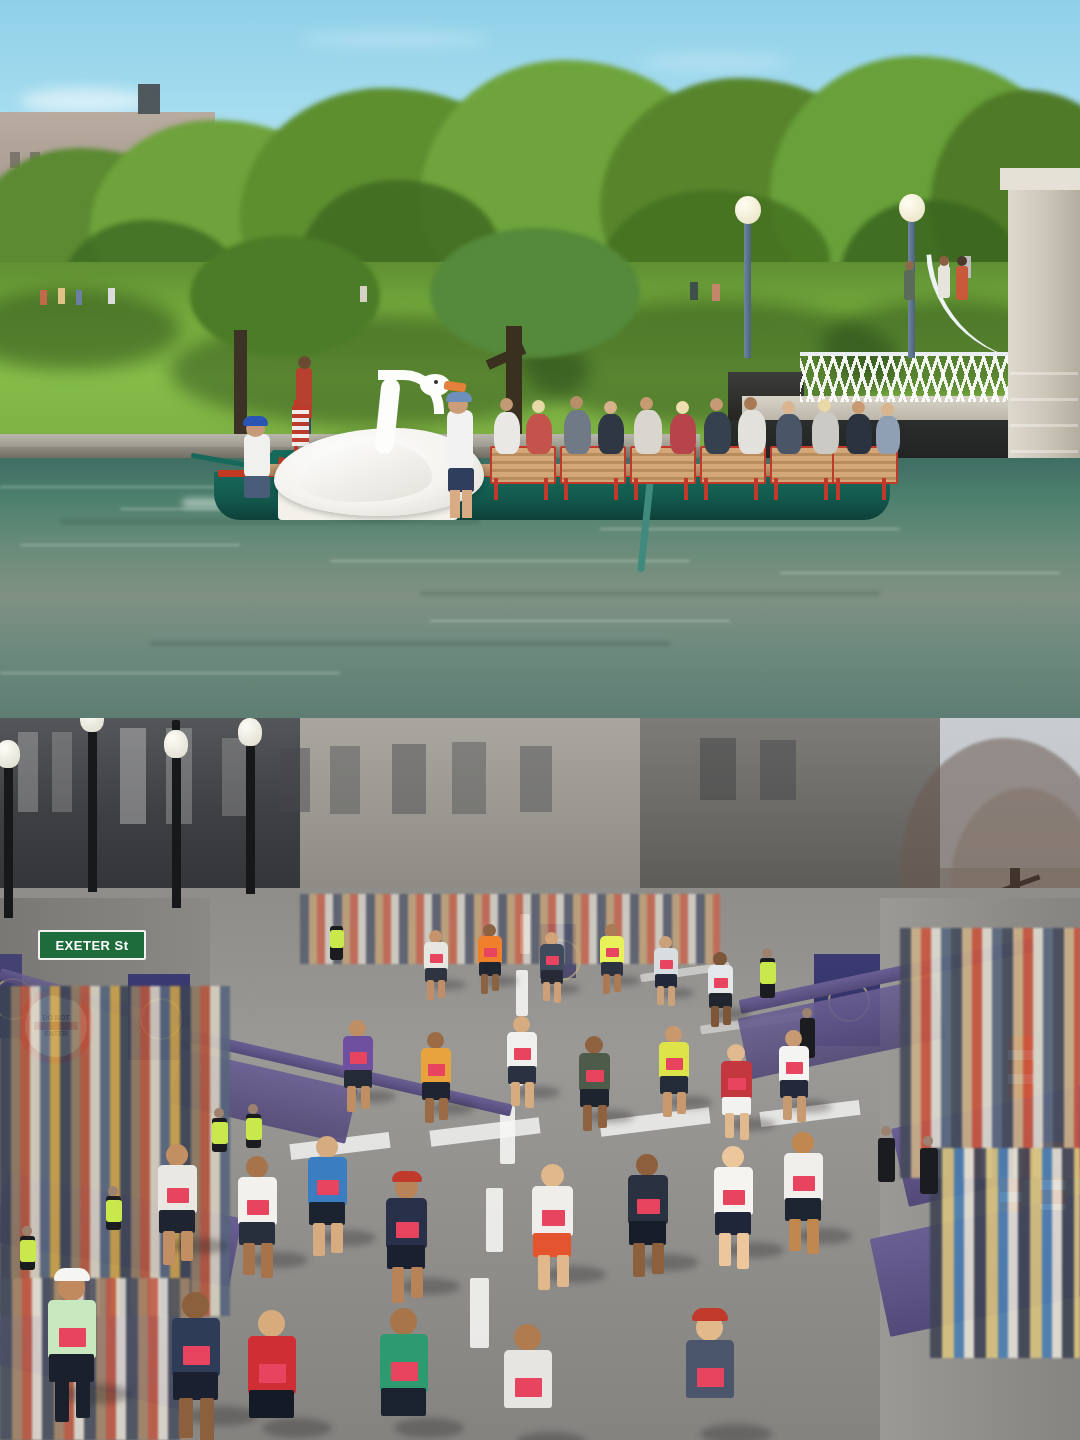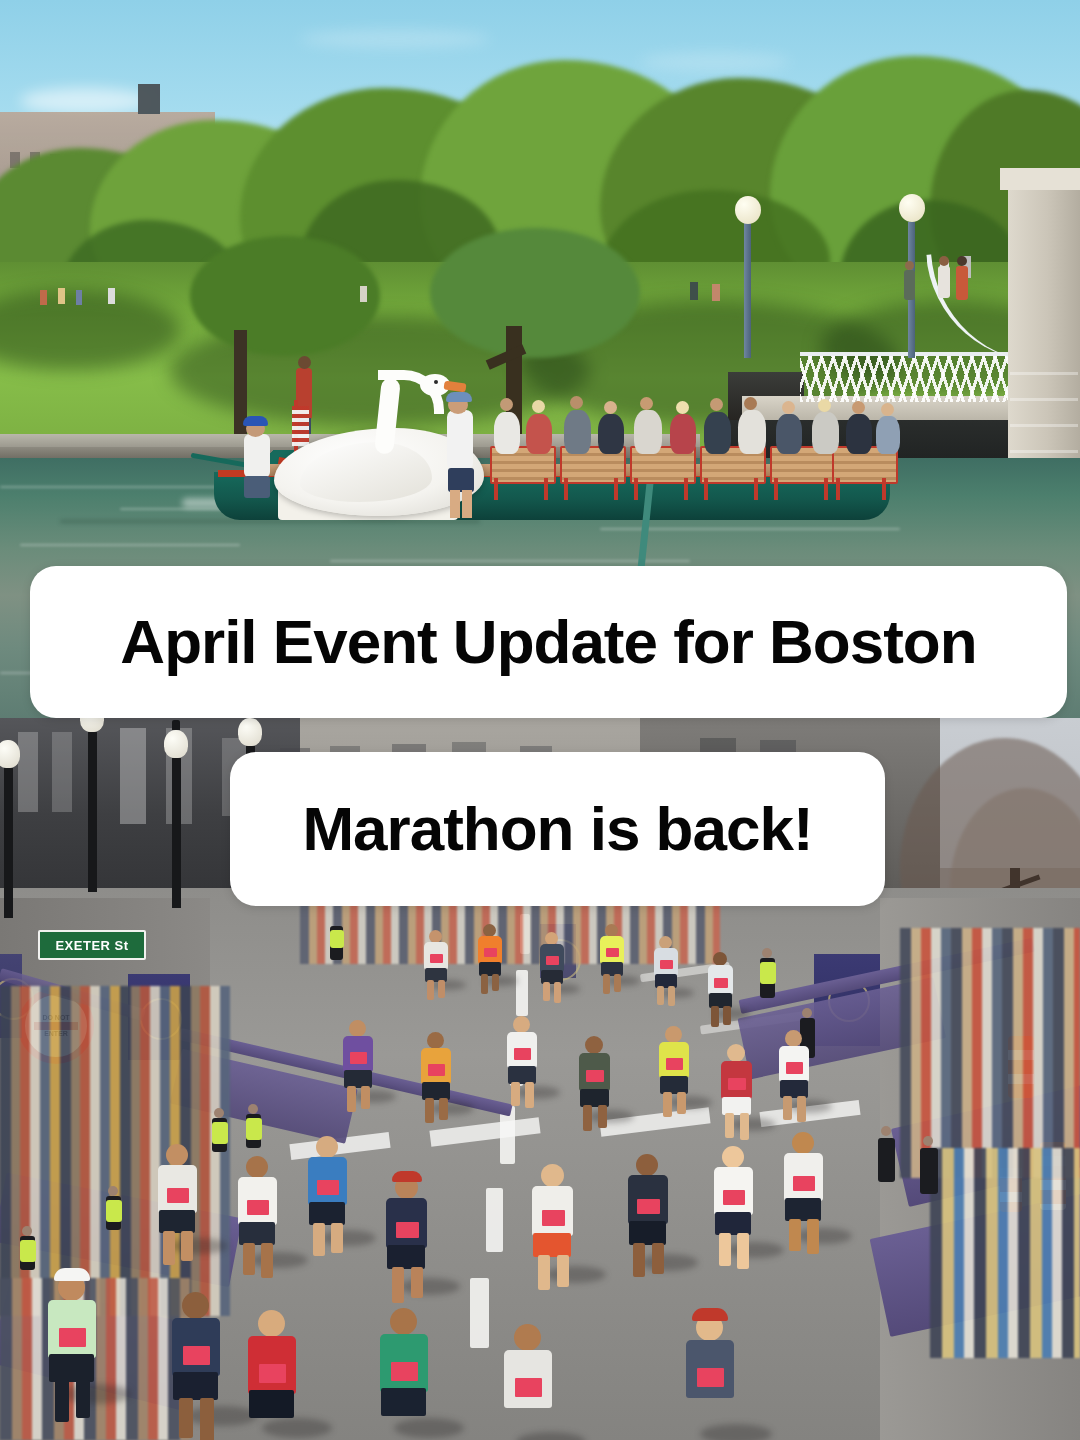--- a/index.html
+++ b/index.html
@@ -720,21 +720,15 @@
       <div class="r-bib" style="left:19px;top:54px;width:27px;height:19px;"></div>
     </div>
     <div class="r-shadow" style="left:516px;top:714px;width:70px;height:20px;"></div>
     <div class="runner" style="left:496px;top:606px;">
       <div class="r-head" style="left:18px;top:0;width:27px;height:27px;background:#b07b4f;"></div>
       <div class="r-torso" style="left:8px;top:26px;width:48px;height:58px;background:#e6e5e1;"></div>
       <div class="r-bib" style="left:19px;top:54px;width:27px;height:19px;"></div>
     </div>
   </div>
 
-  <div class="caption" id="cap1">
-    <span class="cap-text">April Event Update for Boston</span>
-  </div>
-
-  <div class="caption" id="cap2">
-    <span class="cap-text">Marathon is back!</span>
-  </div>
+
 
 </div>
 
 </body></html>

